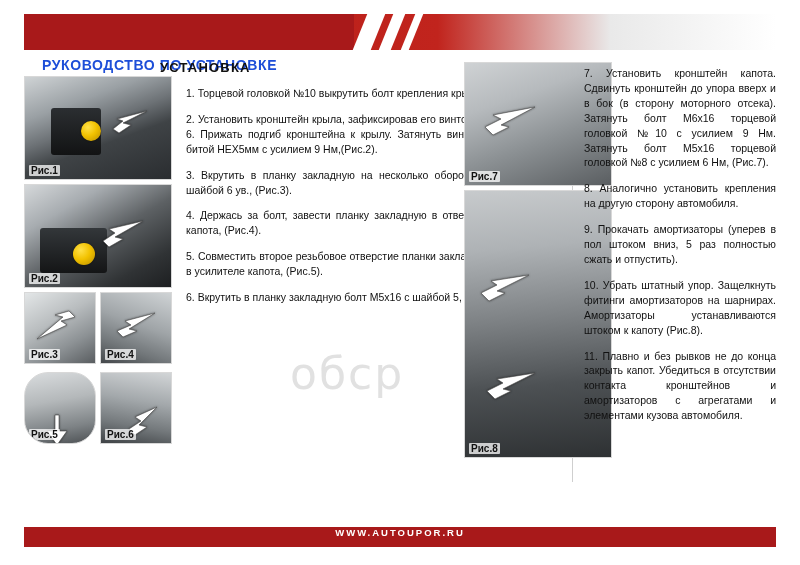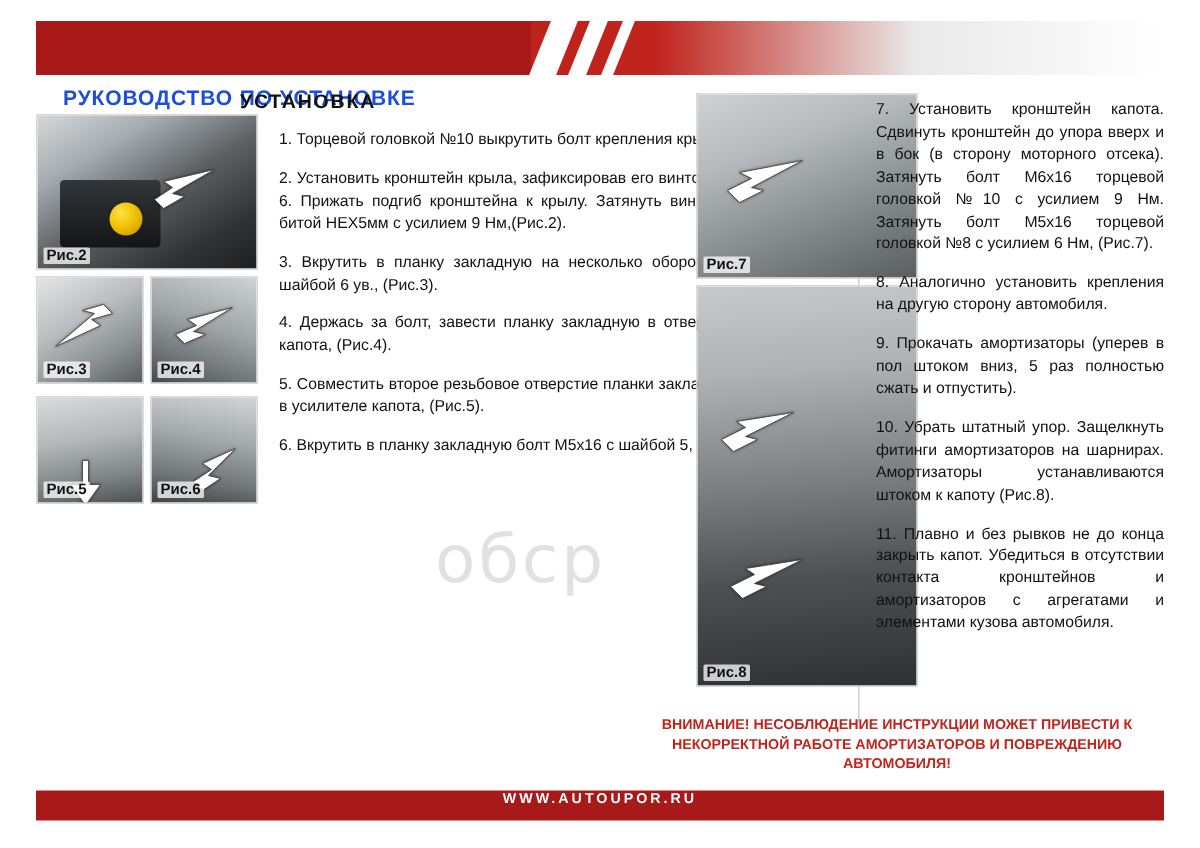--- a/index.html
+++ b/index.html
@@ -140,20 +140,21 @@
     border-radius: 3px;
   }
   .ph3 {
     background: linear-gradient(150deg,#e3e6e7 0%, #b9bdbf 40%, #8d9295 70%, #595d60 100%);
   }
   .ph4 {
     background: linear-gradient(200deg,#cfd3d5 0%, #9fa4a7 45%, #717679 75%, #44484b 100%);
   }
   .ph5 {
     background: linear-gradient(170deg,#d9dcde 0%, #b4b8ba 40%, #7e8386 75%, #4c5053 100%);
+    border-radius: 24px;
   }
   .ph6 {
     background: linear-gradient(190deg,#d2d5d7 0%, #a3a8ab 40%, #74797c 72%, #3f4346 100%);
   }
 
   
   .cap {
     position: absolute;
     border-radius: 50%;
     background: radial-gradient(circle at 35% 32%, #ffe14a 0%, #f2c200 45%, #b98d00 100%);
@@ -275,20 +276,27 @@
     <div class="header-slash" style="left:384px; width:8px;"></div>
     <div class="header-title">РУКОВОДСТВО ПО УСТАНОВКЕ</div>
   </div>
 
   <div class="section-title">УСТАНОВКА</div>
 
   <div class="vrule"></div>
 
   <div class="figcol">
 
+    <div class="fig fig-wide ph1">
+      <div class="cap" style="left:56px; top:44px; width:20px; height:20px;"></div>
+      <svg class="arrow" style="left:84px; top:30px;" width="40" height="30" viewBox="0 0 40 30">
+        <polygon points="38,4 14,16 22,18 10,26 4,22 14,14 8,12" fill="#ffffff" stroke="#444" stroke-width="0.6"></polygon>
+      </svg>
+      <div class="fig-label">Рис.1</div>
+    </div>
 
     <div class="fig fig-wide ph2">
       <div class="cap" style="left:48px; top:58px; width:22px; height:22px;"></div>
       <svg class="arrow" style="left:74px; top:32px;" width="46" height="34" viewBox="0 0 46 34">
         <polygon points="44,4 16,20 24,22 10,30 4,24 16,16 10,12" fill="#ffffff" stroke="#444" stroke-width="0.6"></polygon>
       </svg>
       <div class="fig-label">Рис.2</div>
     </div>
 
     <div class="row2">
@@ -351,21 +359,20 @@
   </div>
 
   <div class="rightcol">
     <p>7. Установить кронштейн капота. Сдвинуть кронштейн до упора вверх и в бок (в сторону моторного отсека). Затянуть болт М6х16 торцевой головкой №10 с усилием 9 Нм. Затянуть болт М5х16 торцевой головкой №8 с усилием 6 Нм, (Рис.7).</p>
     <p>8. Аналогично установить крепления на другую сторону автомобиля.</p>
     <p>9. Прокачать амортизаторы (уперев в пол штоком вниз, 5 раз полностью сжать и отпустить).</p>
     <p>10. Убрать штатный упор. Защелкнуть фитинги амортизаторов на шарнирах. Амортизаторы устанавливаются штоком к капоту (Рис.8).</p>
     <p>11. Плавно и без рывков не до конца закрыть капот. Убедиться в отсутствии контакта кронштейнов и амортизаторов с агрегатами и элементами кузова автомобиля.</p>
   </div>
 
-  <div class="warning">ВНИМАНИЕ! НЕСОБЛЮДЕНИЕ ИНСТРУКЦИИ МОЖЕТ ПРИВЕСТИ К НЕКОРРЕКТНОЙ РАБОТЕ АМОРТИЗАТОРОВ И ПОВРЕЖДЕНИЮ АВТОМОБИЛЯ!</div>
 
   <div class="watermark">обср</div>
 
   <div class="footer">
     <span class="footer-text">WWW.AUTOUPOR.RU</span>
   </div>
 
 </div>
 
 </body></html>

